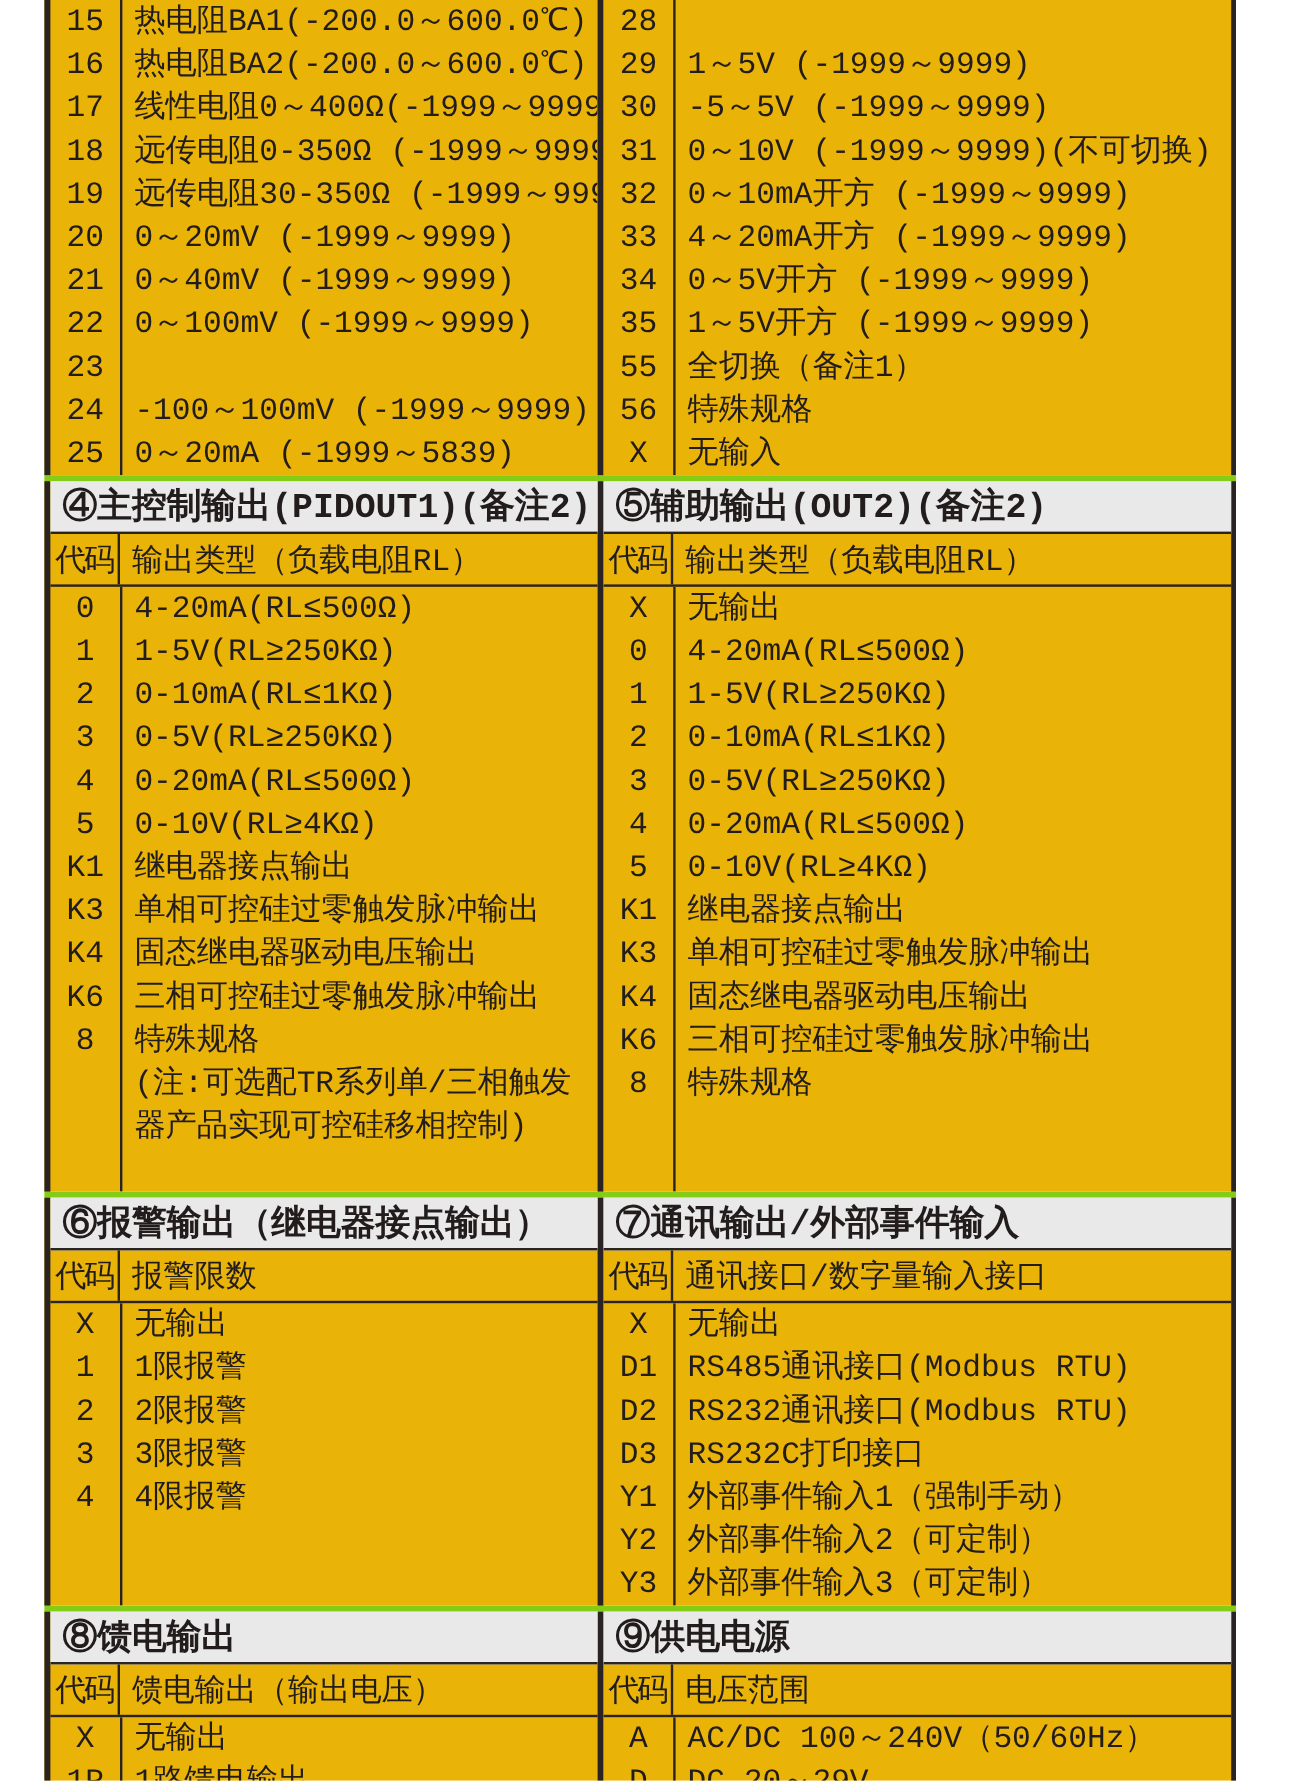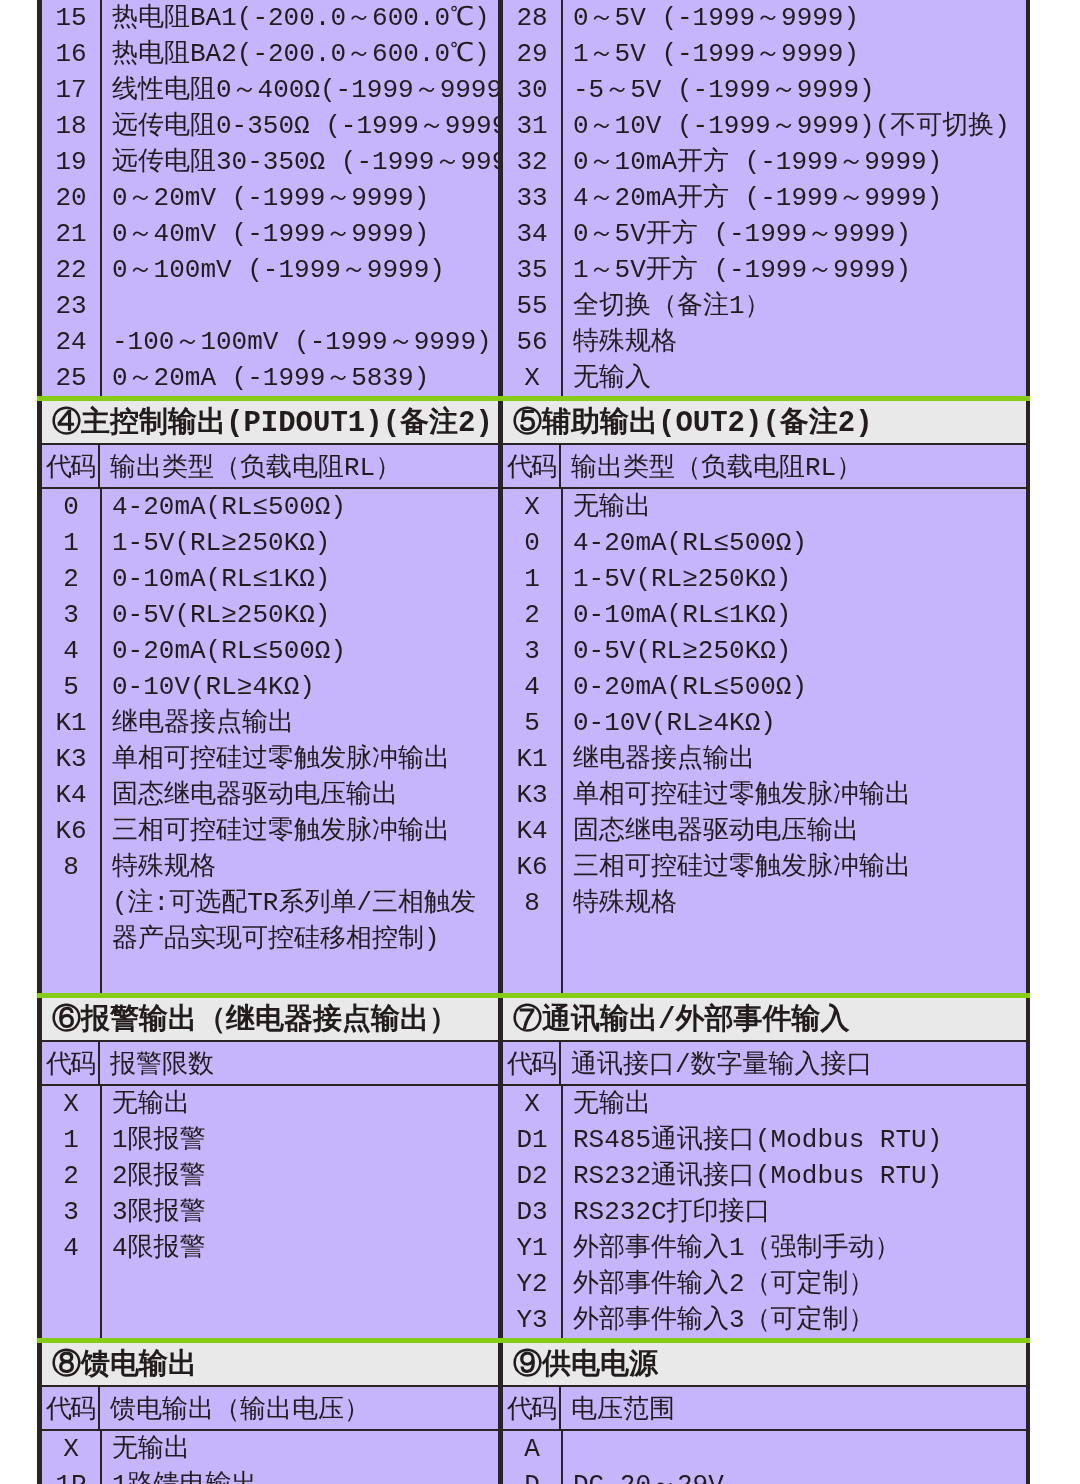--- a/index.html
+++ b/index.html
@@ -6,21 +6,21 @@
   html,body { background:#ffffff; }
   .page {
     width:1080px; height:1484px; overflow:hidden; position:relative;
     background:#ffffff; color:#221c1c;
     font-family:"Liberation Mono","DejaVu Sans Mono",monospace;
     padding-left:37px;
   }
   .tbl { width:993px; }
   .band { display:flex; align-items:stretch; }
   .band + .band { border-top:5px solid #84cc16; }
-  .half { position:relative; background:#c4b5fd; }
+  .half { position:relative; background:#eab308; }
   .half-l { width:466px; border-left:5px solid #2a2323; border-right:5px solid #2a2323; }
   .half-r { width:527px; border-right:4px solid #2a2323; }
 
   .sec-header {
     height:44px; background:#e9e9e9; border-bottom:2px solid #2a2323;
     font-weight:bold; font-size:29px; letter-spacing:0px;
     display:flex; align-items:center; padding-left:10px;
     white-space:nowrap; overflow:hidden;
   }
   .sub-header {
@@ -114,21 +114,20 @@
               <div class="r-code">25</div>
               <div class="r-desc">0～20mA (-1999～5839)</div>
             </div>
           </div>
       </div>
       <div class="half half-r">
         <div class="rows rows-b1">
 
             <div class="row">
               <div class="r-code">28</div>
-              <div class="r-desc">0～5V (-1999～9999)</div>
             </div>
 
             <div class="row">
               <div class="r-code">29</div>
               <div class="r-desc">1～5V (-1999～9999)</div>
             </div>
 
             <div class="row">
               <div class="r-code">30</div>
               <div class="r-desc">-5～5V (-1999～9999)</div>
@@ -428,20 +427,21 @@
       <div class="half half-r">
         <div class="sec-header">⑨供电电源</div>
         <div class="sub-header">
           <div class="sub-code">代码</div>
           <div class="sub-desc">电压范围</div>
         </div>
         <div class="rows rows-b4">
 
             <div class="row">
               <div class="r-code">A</div>
+              <div class="r-desc">AC/DC 100～240V（50/60Hz）</div>
             </div>
 
             <div class="row">
               <div class="r-code">D</div>
               <div class="r-desc">DC 20～29V</div>
             </div>
           </div>
       </div>
     </div>
 

